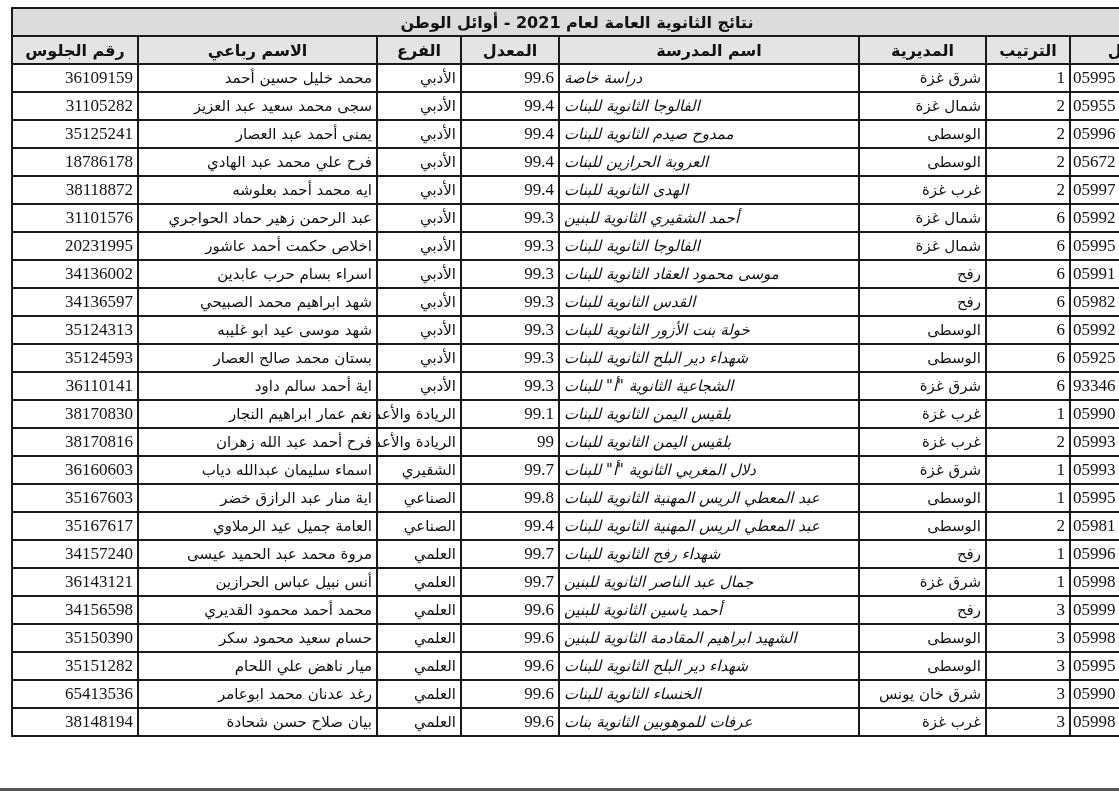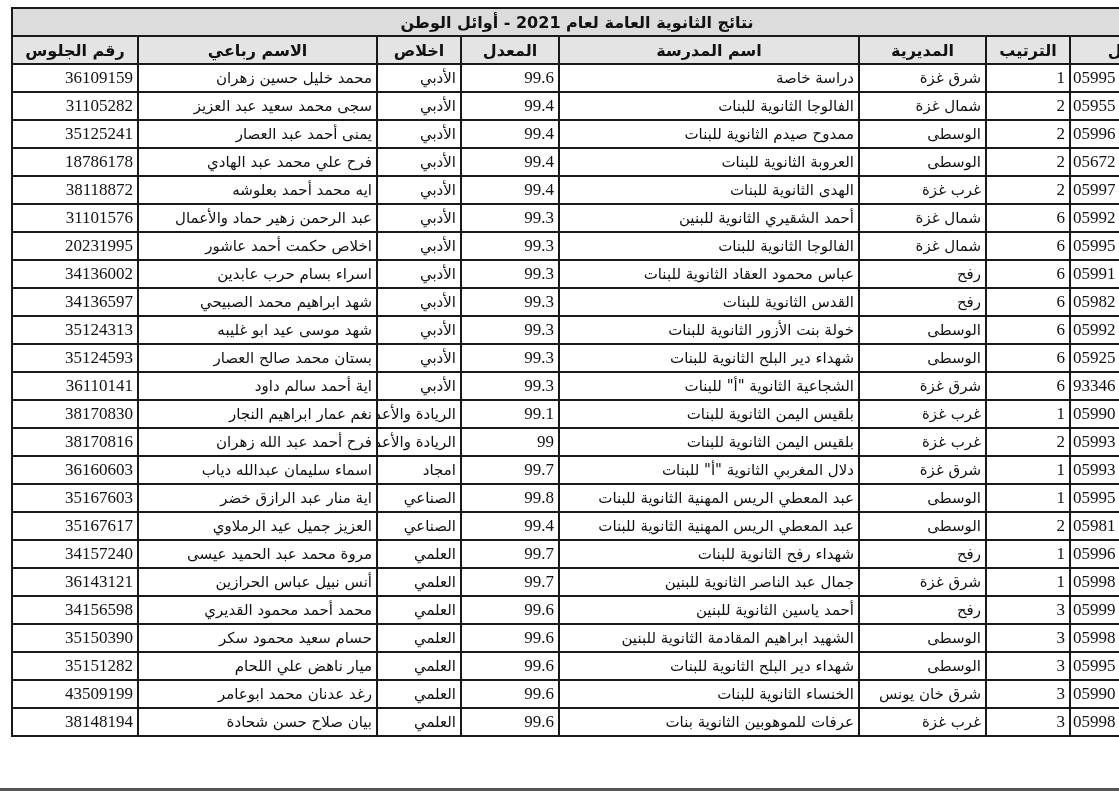--- a/index.html
+++ b/index.html
@@ -3,21 +3,21 @@
 <meta charset="utf-8">
 <style>
   html, body { margin:0; padding:0; background:#ffffff; }
   body { width:1119px; height:791px; overflow:hidden; position:relative; font-family:"DejaVu Sans", sans-serif; }
   .sheet { position:absolute; left:11px; top:7px; width:1130px; }
   table { border-collapse:collapse; table-layout:fixed; width:1130px; direction:ltr; }
   td, th { border:2px solid #1a1a1a; padding:0 4px; white-space:nowrap; overflow:hidden; font-weight:normal; color:#111; height:26px; font-size:15px; }
   .title-row td { background:#dcdcdc; height:26px; text-align:center; font-weight:bold; font-size:16px; direction:rtl; }
   .head-row th { background:#e4e4e4; height:26px; font-weight:bold; font-size:16px; text-align:center; direction:rtl; }
   td.num { text-align:right; font-family:"Liberation Serif", serif; font-size:17px; direction:ltr; }
-  td.ar { direction:rtl; text-align:right; }
+  td.ar { direction:rtl; text-align:left;font-style:italic; }
   td.ar-r { direction:rtl; text-align:right; }
   td.phone { text-align:left; font-family:"Liberation Serif", serif; font-size:17px; padding-left:2px; }
   .bottom-rule { position:absolute; left:0; top:788px; width:1119px; height:3px; background:#555; }
 </style>
 </head>
 <body>
 
 <div class="sheet">
   <table>
     <colgroup>
@@ -30,30 +30,30 @@
         <col style="width:84px">
         <col style="width:72px">
     </colgroup>
     <tbody id="tbody">
       <tr class="title-row">
         <td colspan="8">نتائج الثانوية العامة لعام 2021 - أوائل الوطن</td>
       </tr>
       <tr class="head-row">
         <th>رقم الجلوس</th>
         <th>الاسم رباعي</th>
-        <th>اخلاص</th>
+        <th>الفرع</th>
         <th>المعدل</th>
         <th>اسم المدرسة</th>
         <th>المديرية</th>
         <th>الترتيب</th>
         <th style="text-align:right;">وال</th>
       </tr>
     <tr>
           <td class="num">36109159</td>
-          <td class="ar-r">محمد خليل حسين زهران</td>
+          <td class="ar-r">محمد خليل حسين أحمد</td>
           <td class="ar-r">الأدبي</td>
           <td class="num">99.6</td>
           <td class="ar">دراسة خاصة</td>
           <td class="ar-r">شرق غزة</td>
           <td class="num">1</td>
           <td class="phone">05995</td>
         </tr>
         <tr>
           <td class="num">31105282</td>
           <td class="ar-r">سجى محمد سعيد عبد العزيز</td>
@@ -72,38 +72,38 @@
           <td class="ar">ممدوح صيدم الثانوية للبنات</td>
           <td class="ar-r">الوسطى</td>
           <td class="num">2</td>
           <td class="phone">05996</td>
         </tr>
         <tr>
           <td class="num">18786178</td>
           <td class="ar-r">فرح علي محمد عبد الهادي</td>
           <td class="ar-r">الأدبي</td>
           <td class="num">99.4</td>
-          <td class="ar">العروبة الثانوية للبنات</td>
+          <td class="ar">العروبة الحرازين للبنات</td>
           <td class="ar-r">الوسطى</td>
           <td class="num">2</td>
           <td class="phone">05672</td>
         </tr>
         <tr>
           <td class="num">38118872</td>
           <td class="ar-r">ايه محمد أحمد بعلوشه</td>
           <td class="ar-r">الأدبي</td>
           <td class="num">99.4</td>
           <td class="ar">الهدى الثانوية للبنات</td>
           <td class="ar-r">غرب غزة</td>
           <td class="num">2</td>
           <td class="phone">05997</td>
         </tr>
         <tr>
           <td class="num">31101576</td>
-          <td class="ar-r">عبد الرحمن زهير حماد والأعمال</td>
+          <td class="ar-r">عبد الرحمن زهير حماد الحواجري</td>
           <td class="ar-r">الأدبي</td>
           <td class="num">99.3</td>
           <td class="ar">أحمد الشقيري الثانوية للبنين</td>
           <td class="ar-r">شمال غزة</td>
           <td class="num">6</td>
           <td class="phone">05992</td>
         </tr>
         <tr>
           <td class="num">20231995</td>
           <td class="ar-r">اخلاص حكمت أحمد عاشور</td>
@@ -112,21 +112,21 @@
           <td class="ar">الفالوجا الثانوية للبنات</td>
           <td class="ar-r">شمال غزة</td>
           <td class="num">6</td>
           <td class="phone">05995</td>
         </tr>
         <tr>
           <td class="num">34136002</td>
           <td class="ar-r">اسراء بسام حرب عابدين</td>
           <td class="ar-r">الأدبي</td>
           <td class="num">99.3</td>
-          <td class="ar">عباس محمود العقاد الثانوية للبنات</td>
+          <td class="ar">موسى محمود العقاد الثانوية للبنات</td>
           <td class="ar-r">رفح</td>
           <td class="num">6</td>
           <td class="phone">05991</td>
         </tr>
         <tr>
           <td class="num">34136597</td>
           <td class="ar-r">شهد ابراهيم محمد الصبيحي</td>
           <td class="ar-r">الأدبي</td>
           <td class="num">99.3</td>
           <td class="ar">القدس الثانوية للبنات</td>
@@ -180,40 +180,40 @@
           <td class="ar-r">الريادة والأعمال</td>
           <td class="num">99</td>
           <td class="ar">بلقيس اليمن الثانوية للبنات</td>
           <td class="ar-r">غرب غزة</td>
           <td class="num">2</td>
           <td class="phone">05993</td>
         </tr>
         <tr>
           <td class="num">36160603</td>
           <td class="ar-r">اسماء سليمان عبدالله دياب</td>
-          <td class="ar-r">امجاد</td>
+          <td class="ar-r">الشقيري</td>
           <td class="num">99.7</td>
           <td class="ar">دلال المغربي الثانوية "أ" للبنات</td>
           <td class="ar-r">شرق غزة</td>
           <td class="num">1</td>
           <td class="phone">05993</td>
         </tr>
         <tr>
           <td class="num">35167603</td>
           <td class="ar-r">اية منار عبد الرازق خضر</td>
           <td class="ar-r">الصناعي</td>
           <td class="num">99.8</td>
           <td class="ar">عبد المعطي الريس المهنية الثانوية للبنات</td>
           <td class="ar-r">الوسطى</td>
           <td class="num">1</td>
           <td class="phone">05995</td>
         </tr>
         <tr>
           <td class="num">35167617</td>
-          <td class="ar-r">العزيز جميل عيد الرملاوي</td>
+          <td class="ar-r">العامة جميل عيد الرملاوي</td>
           <td class="ar-r">الصناعي</td>
           <td class="num">99.4</td>
           <td class="ar">عبد المعطي الريس المهنية الثانوية للبنات</td>
           <td class="ar-r">الوسطى</td>
           <td class="num">2</td>
           <td class="phone">05981</td>
         </tr>
         <tr>
           <td class="num">34157240</td>
           <td class="ar-r">مروة محمد عبد الحميد عيسى</td>
@@ -258,21 +258,21 @@
           <td class="num">35151282</td>
           <td class="ar-r">ميار ناهض علي اللحام</td>
           <td class="ar-r">العلمي</td>
           <td class="num">99.6</td>
           <td class="ar">شهداء دير البلح الثانوية للبنات</td>
           <td class="ar-r">الوسطى</td>
           <td class="num">3</td>
           <td class="phone">05995</td>
         </tr>
         <tr>
-          <td class="num">43509199</td>
+          <td class="num">65413536</td>
           <td class="ar-r">رغد عدنان محمد ابوعامر</td>
           <td class="ar-r">العلمي</td>
           <td class="num">99.6</td>
           <td class="ar">الخنساء الثانوية للبنات</td>
           <td class="ar-r">شرق خان يونس</td>
           <td class="num">3</td>
           <td class="phone">05990</td>
         </tr>
         <tr>
           <td class="num">38148194</td>

